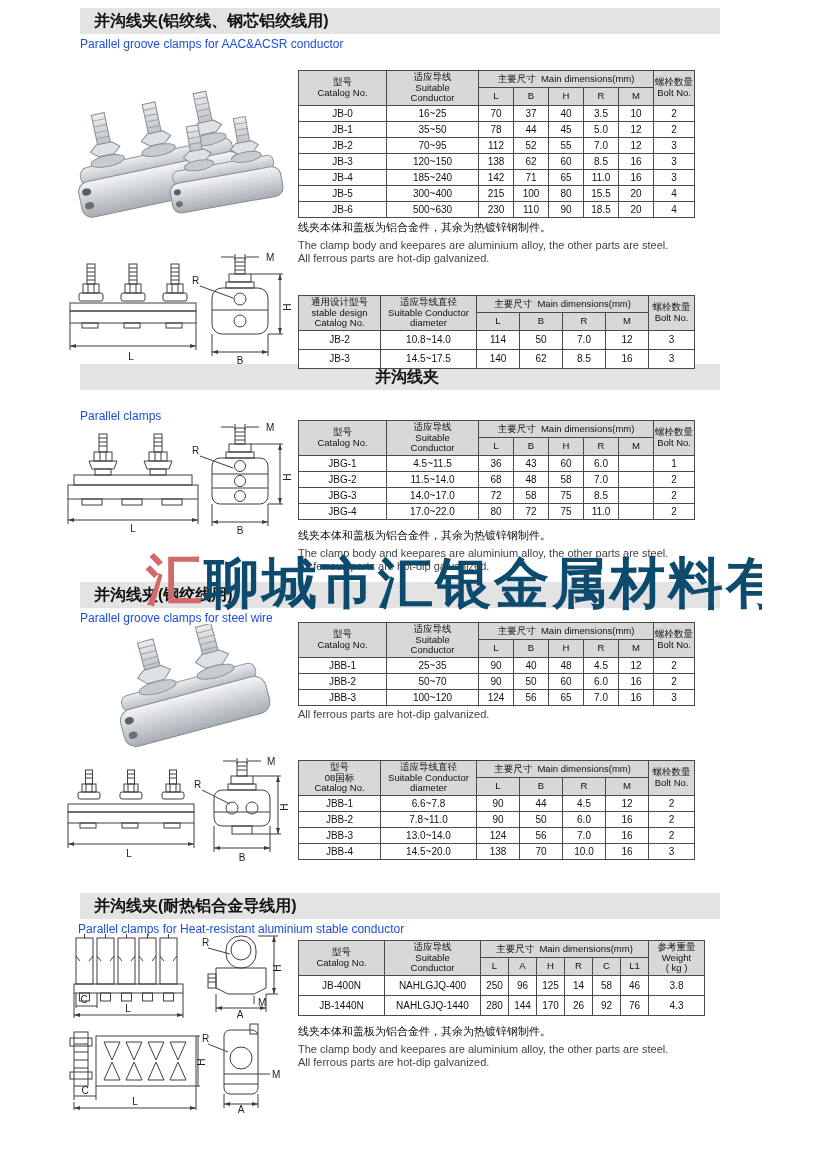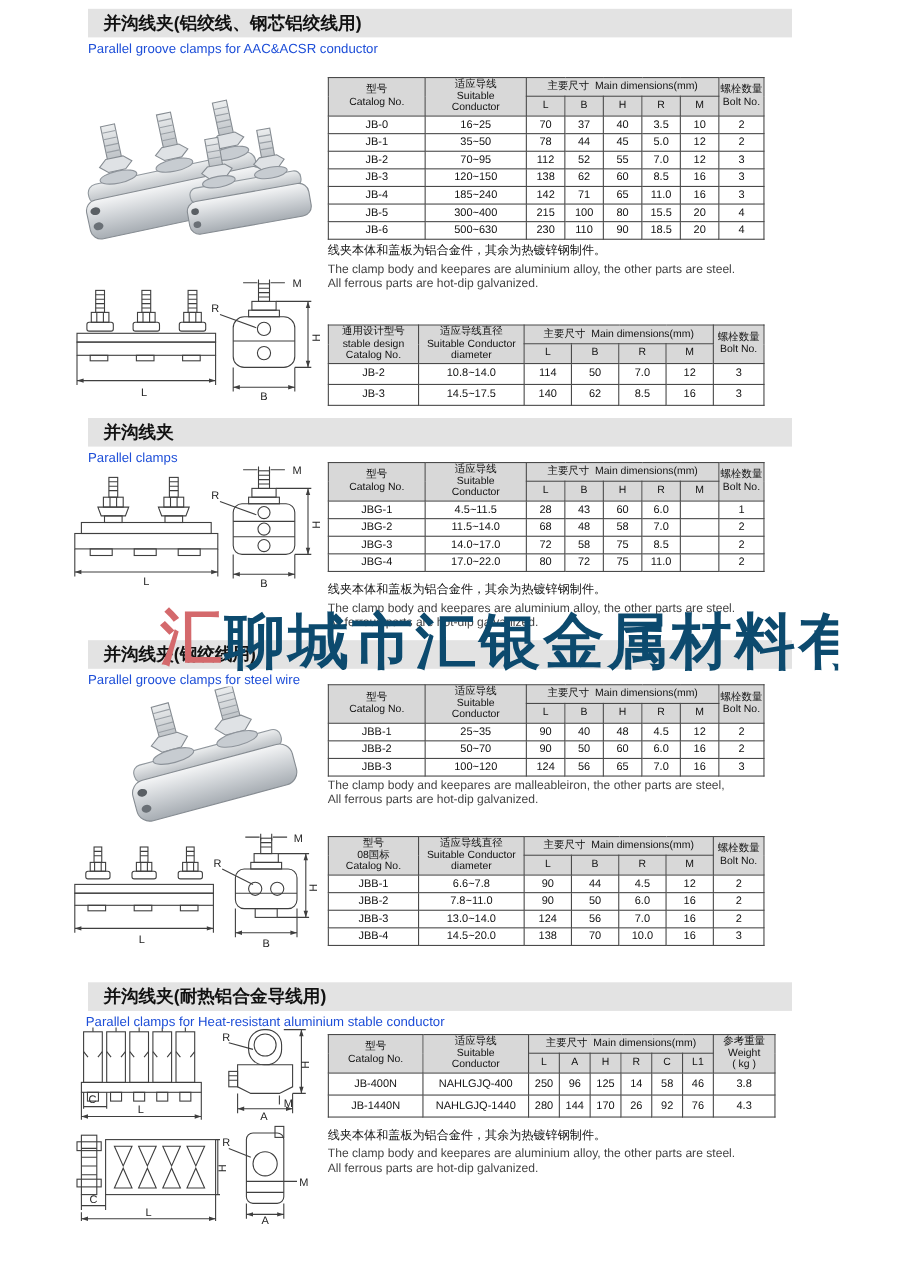--- a/index.html
+++ b/index.html
@@ -319,21 +319,21 @@
           <td>14.5~17.5</td>
           <td>140</td>
           <td>62</td>
           <td>8.5</td>
           <td>16</td>
           <td>3</td>
         </tr>
       </tbody>
   </table>
 
-  <div class="bar" style="top:380px;">
+  <div class="bar" style="top:364px;text-align:center;">
     <div class="t">并沟线夹</div>
   </div>
   <div class="sub" style="top:409px;">Parallel clamps</div>
 
   <svg class="art" style="left:58px;top:428px;" width="150" height="105" viewBox="0 0 150 105">
     <g class="la">
       <rect x="16" y="47" width="118" height="10"></rect>
         <rect x="10" y="57" width="130" height="14"></rect>
       <rect x="24" y="71" width="20" height="6"></rect>
         <rect x="64" y="71" width="20" height="6"></rect>
@@ -416,21 +416,21 @@
         <th>B</th>
         <th>H</th>
         <th>R</th>
         <th>M</th>
       </tr>
     </thead>
     <tbody>
         <tr>
           <td>JBG-1</td>
           <td>4.5~11.5</td>
-          <td>28</td>
+          <td>36</td>
           <td>43</td>
           <td>60</td>
           <td>6.0</td>
           <td></td>
           <td>1</td>
         </tr>
         <tr>
           <td>JBG-2</td>
           <td>11.5~14.0</td>
           <td>68</td>
@@ -575,21 +575,20 @@
           <td>56</td>
           <td>65</td>
           <td>7.0</td>
           <td>16</td>
           <td>3</td>
         </tr>
       </tbody>
   </table>
 
   <div class="notes" style="top:708px;">
-    <p class="nen">The clamp body and keepares are malleableiron, the other parts are steel,</p>
     <p class="nen">All ferrous parts are hot-dip galvanized.</p>
   </div>
 
   <svg class="art" style="left:56px;top:760px;" width="150" height="100" viewBox="0 0 150 100">
     <g class="la">
       <rect x="12" y="44" width="126" height="8"></rect>
         <rect x="12" y="52" width="126" height="11"></rect>
       <rect x="24" y="63" width="16" height="5"></rect>
         <rect x="66" y="63" width="16" height="5"></rect>
         <rect x="108" y="63" width="16" height="5"></rect>

